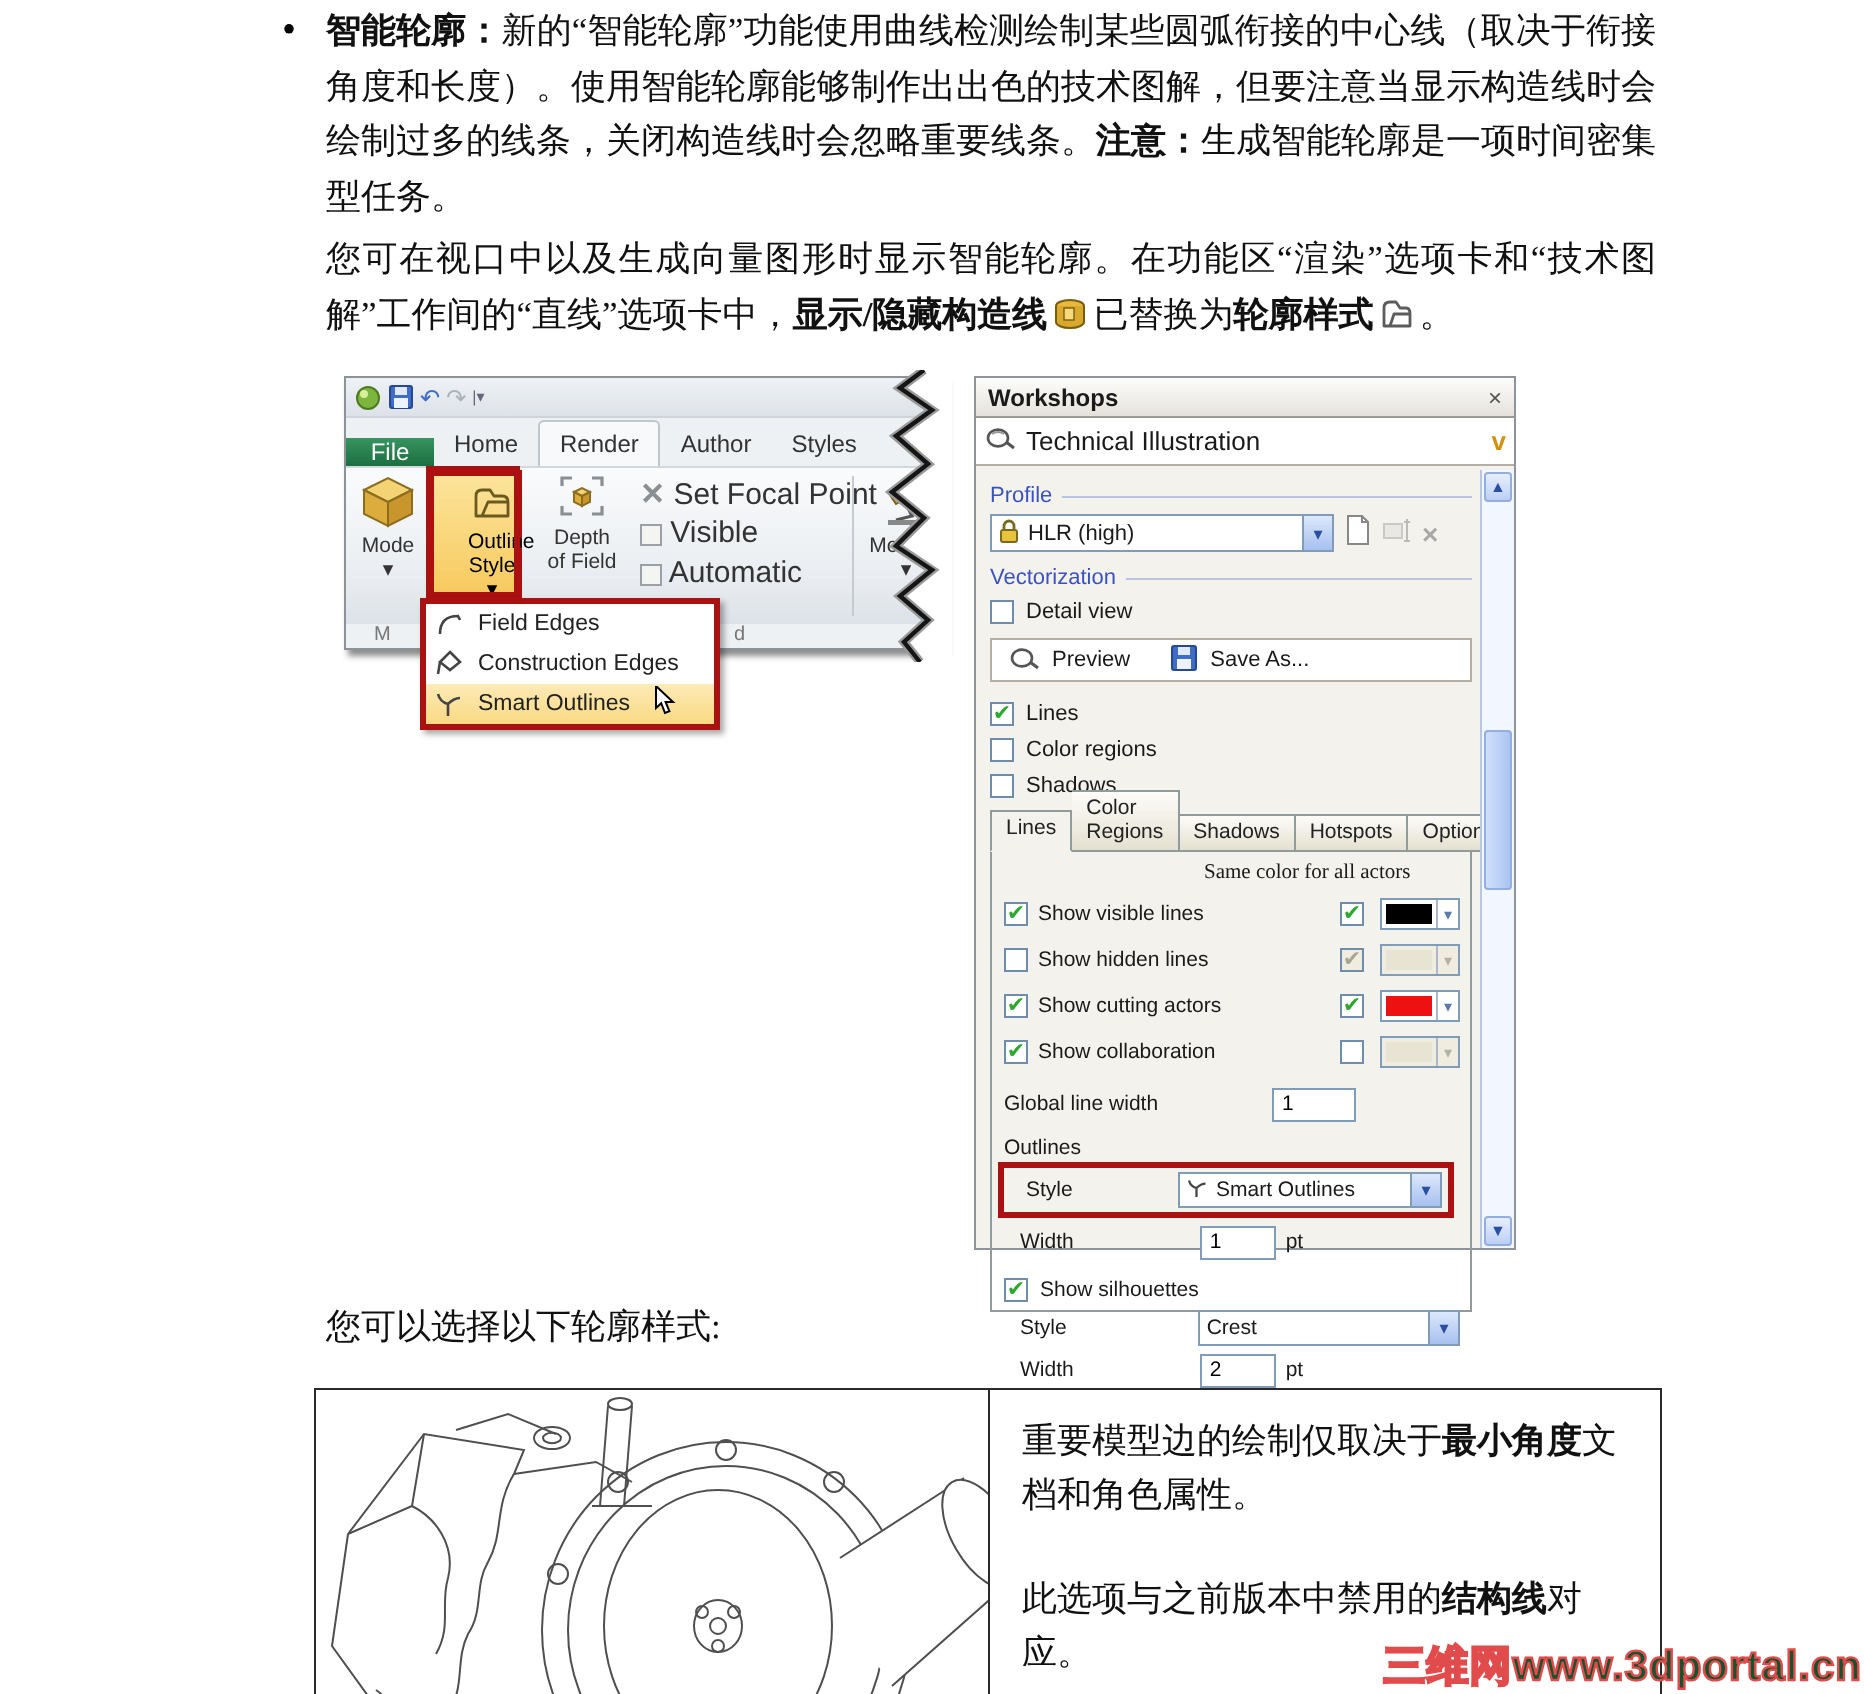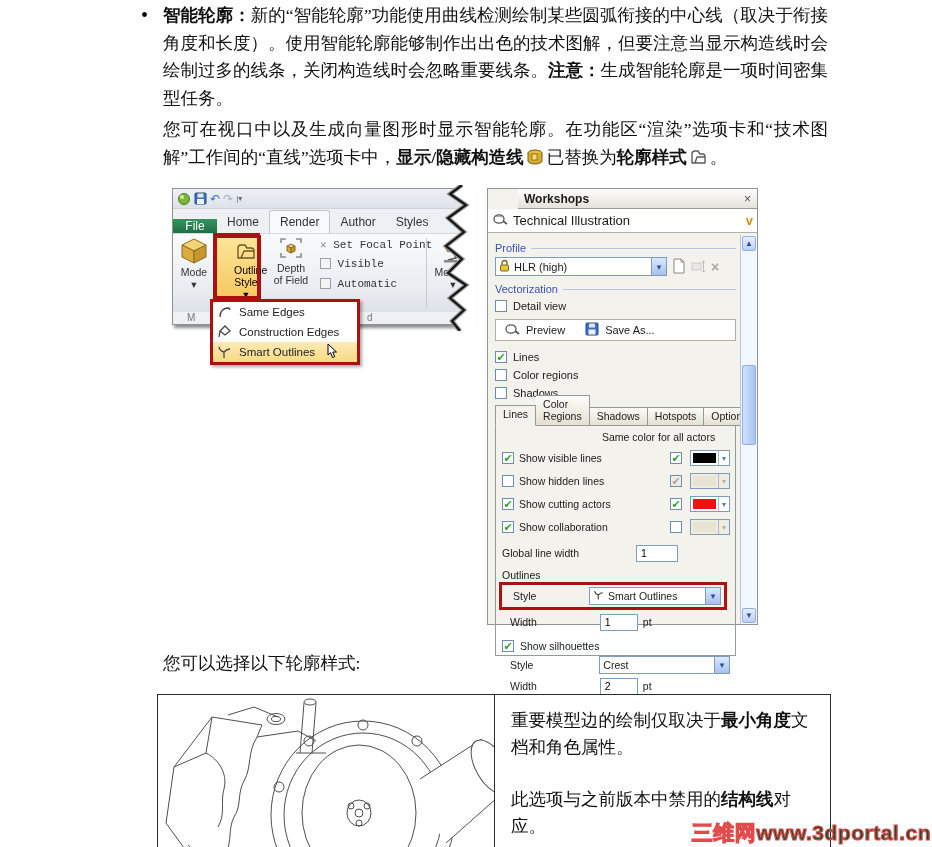--- a/index.html
+++ b/index.html
@@ -27,34 +27,34 @@
   .rtab { padding:0 10px; height:22px; display:flex; align-items:center; }
   .rtab.sel { background:#f7f9fa; border:1px solid #bfc6cc; border-bottom:none;
               border-radius:3px 3px 0 0; height:23px; }
   .rbody { height:79px; background:linear-gradient(#fafbfc,#e9edf1 70%,#dde2e8);
            position:relative; border-top:1px solid #d3d8dd; }
   .bigbtn { position:absolute; top:2px; text-align:center; font-size:10.5px; color:#333; line-height:12px; }
   .grouprow { height:13px; font-size:10px; color:#777; position:relative; }
   .redbox { position:absolute; border:3px solid #aa1212; }
   .orange { background:linear-gradient(#fce49a,#f7c95e);padding-left:17px; }
   .chk { display:inline-block; width:11px; height:11px; background:#f4f4f2; border:1px solid #9aa0a6; vertical-align:-2px; }
-  .smalltxt { font-size:11px; color:#333;font-family:Liberation Mono, monospace; }
+  .smalltxt { font-size:15px; color:#333; }
   
   .ddmenu { position:absolute; left:38px; top:111px; width:150px; height:66px; border:3px solid #aa1212;
             background:#fff; z-index:5; box-shadow:2px 2px 3px rgba(0,0,0,.35); }
   .dditem { height:20px; display:flex; align-items:center; gap:6px; padding-left:4px; font-size:11.5px; color:#222; }
   .dditem.hl { background:linear-gradient(#fdeab6,#f9d983); }
   .ddicon { width:16px; height:16px; flex:0 0 16px; }
   .tear { position:absolute; left:268px; top:-3px; width:36px; height:146px; z-index:6; }
 
   
   .panel { left:487px; top:188px; width:271px; height:437px; background:#f4f2ec; border:1px solid #8f949a;
            font-size:11px; color:#1a1a1a; }
   .ptitle { height:20px; background:linear-gradient(#fdfdfc,#e4e2da); border-bottom:1px solid #9b9b93;
-            display:flex; align-items:center; padding:0 6px; font-weight:bold; font-size:12px;margin-left:30px; }
+            display:flex; align-items:center; padding:0 6px; font-weight:bold; font-size:12px; }
   .ptitle .x { margin-left:auto; color:#555; font-size:12px; font-weight:normal; }
   .selrow { height:24px; background:#fff; border-bottom:1px solid #b4b0a4; display:flex; align-items:center;
             gap:5px; padding:0 4px; font-size:13px; }
   .selrow .arr { margin-left:auto; color:#d2920e; font-weight:bold; }
   .pbody { position:absolute; left:0; top:46px; right:17px; bottom:0; padding:4px 4px 0 7px; }
   .seclabel { color:#3a52c0; display:flex; align-items:center; gap:5px; margin-top:3px; }
   .seclabel::after { content:""; flex:1; border-top:1px solid #b9c4e4; }
   .combo { background:#fff; border:1px solid #7f9db9; height:19px; display:flex; align-items:center; padding-left:3px; gap:4px; }
   .combo .btn { margin-left:auto; width:15px; height:17px; background:linear-gradient(#dce8fc,#a7c0ef);
                 border-left:1px solid #7f9db9; color:#2a4fa0; font-size:9px; display:flex; align-items:center; justify-content:center; }
@@ -200,21 +200,21 @@
     </div>
   </div>
 
   <div class="redbox" style="left:41px; top:45px; width:47px; height:66px; z-index:4; pointer-events:none;"></div>
 
   <div class="ddmenu">
     <div class="dditem">
       <span class="ddicon"><svg width="16" height="16" viewBox="0 0 16 16">
             <path d="M3,13 Q3,4 12,4 L13,6" fill="none" stroke="#444" stroke-width="1.3"></path>
           </svg></span>
-      <span>Same Edges</span>
+      <span>Field Edges</span>
     </div>
     <div class="dditem">
       <span class="ddicon"><svg width="16" height="16" viewBox="0 0 16 16">
             <path d="M8,2 L13,7 L8,11 L3,7 Z M3,7 L2,13" fill="none" stroke="#444" stroke-width="1.3"></path>
           </svg></span>
       <span>Construction Edges</span>
     </div>
     <div class="dditem hl">
       <span class="ddicon"><svg width="16" height="16" viewBox="0 0 16 16">
             <path d="M7,14 L7,8 M7,8 Q3,7 2,3 M7,8 Q10,5 13,5" fill="none" stroke="#444" stroke-width="1.3"></path>
@@ -309,21 +309,21 @@
 
     <div class="tabs">
       <div class="wtab on">Lines</div>
       <div class="wtab">Color Regions</div>
       <div class="wtab">Shadows</div>
       <div class="wtab">Hotspots</div>
       <div class="wtab">Options</div>
     </div>
 
     <div class="tabpanel">
-      <div style="margin-left:100px; font-size:10.5px;">Same color for all actors</div>
+      <div style="margin-left:100px; font-size:10.5px;font-family:Liberation Serif, serif;">Same color for all actors</div>
 
       <div class="wrow">
         <span class="xp-cb">✔</span>
         <span class="lbl">Show visible lines</span>
         <span class="right">
             <span class="xp-cb">✔</span>
         <span class="swatch">
               <span class="col" style="background:#000;"></span>
               <span class="sar">▾</span>
             </span>

